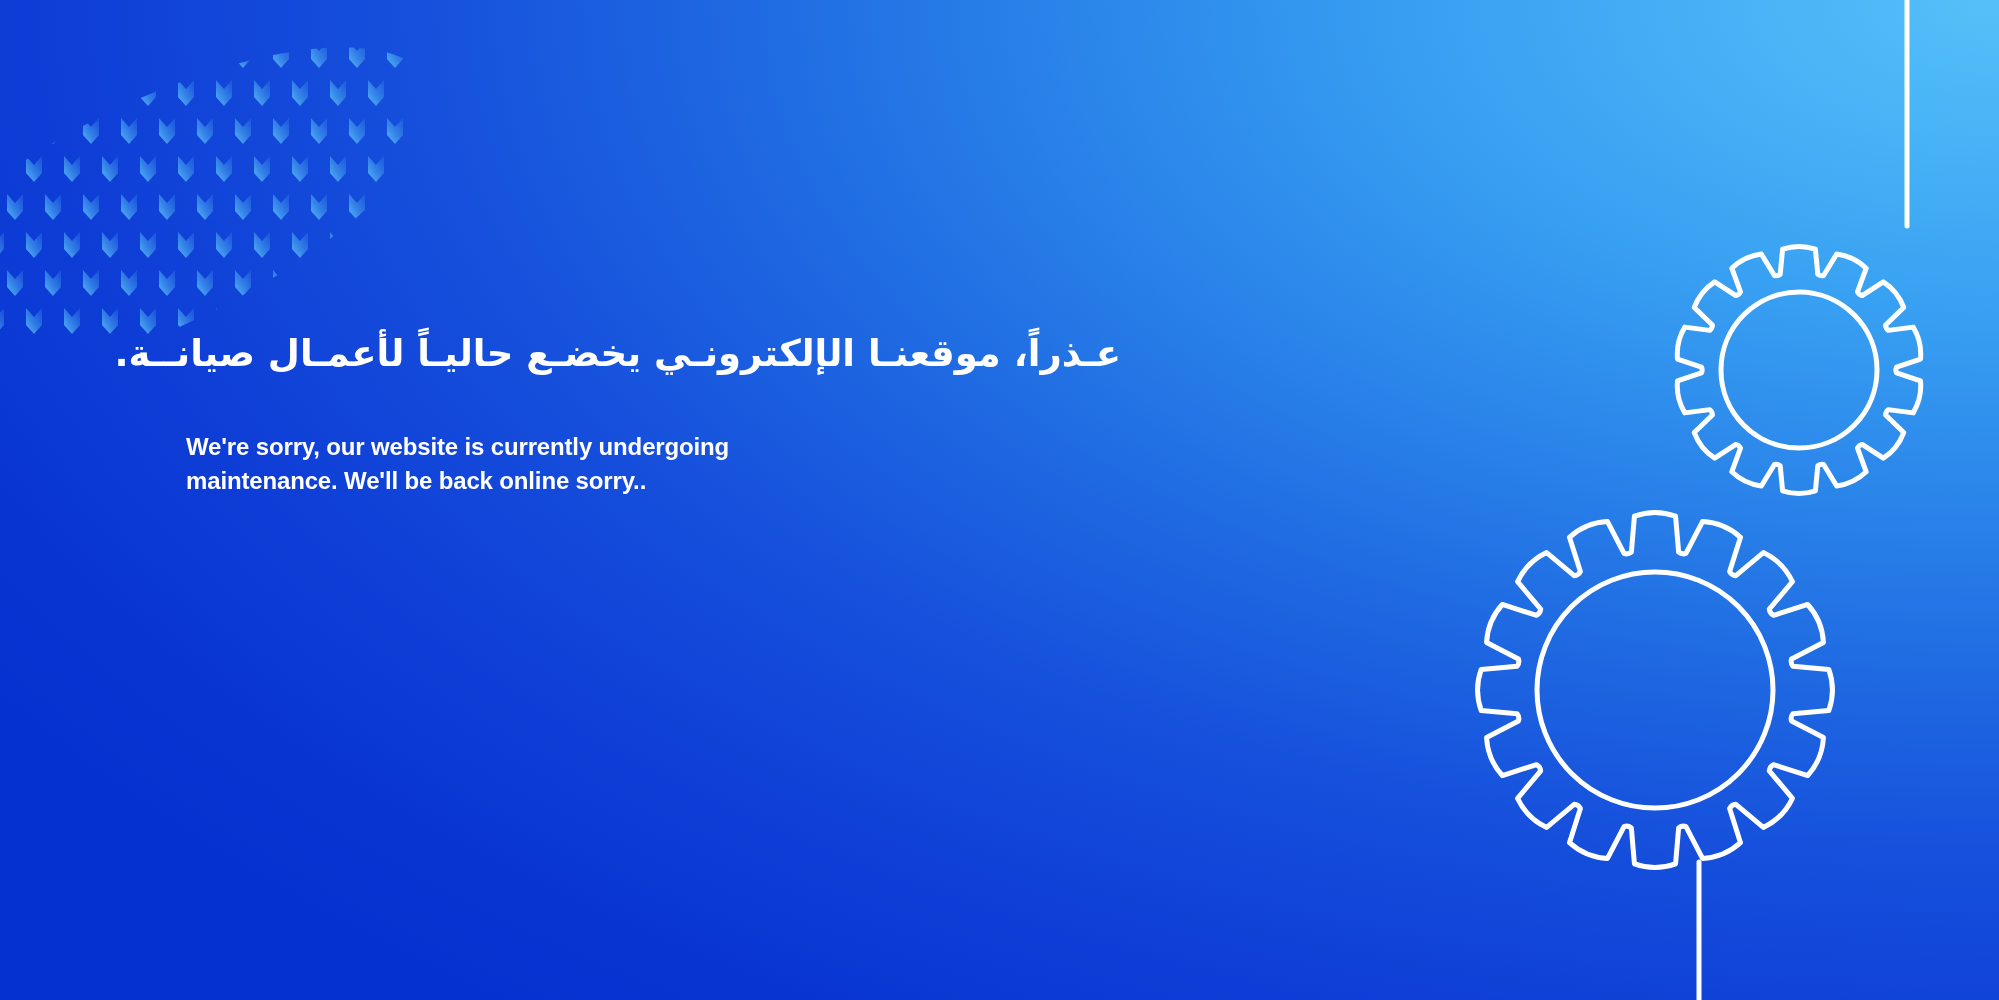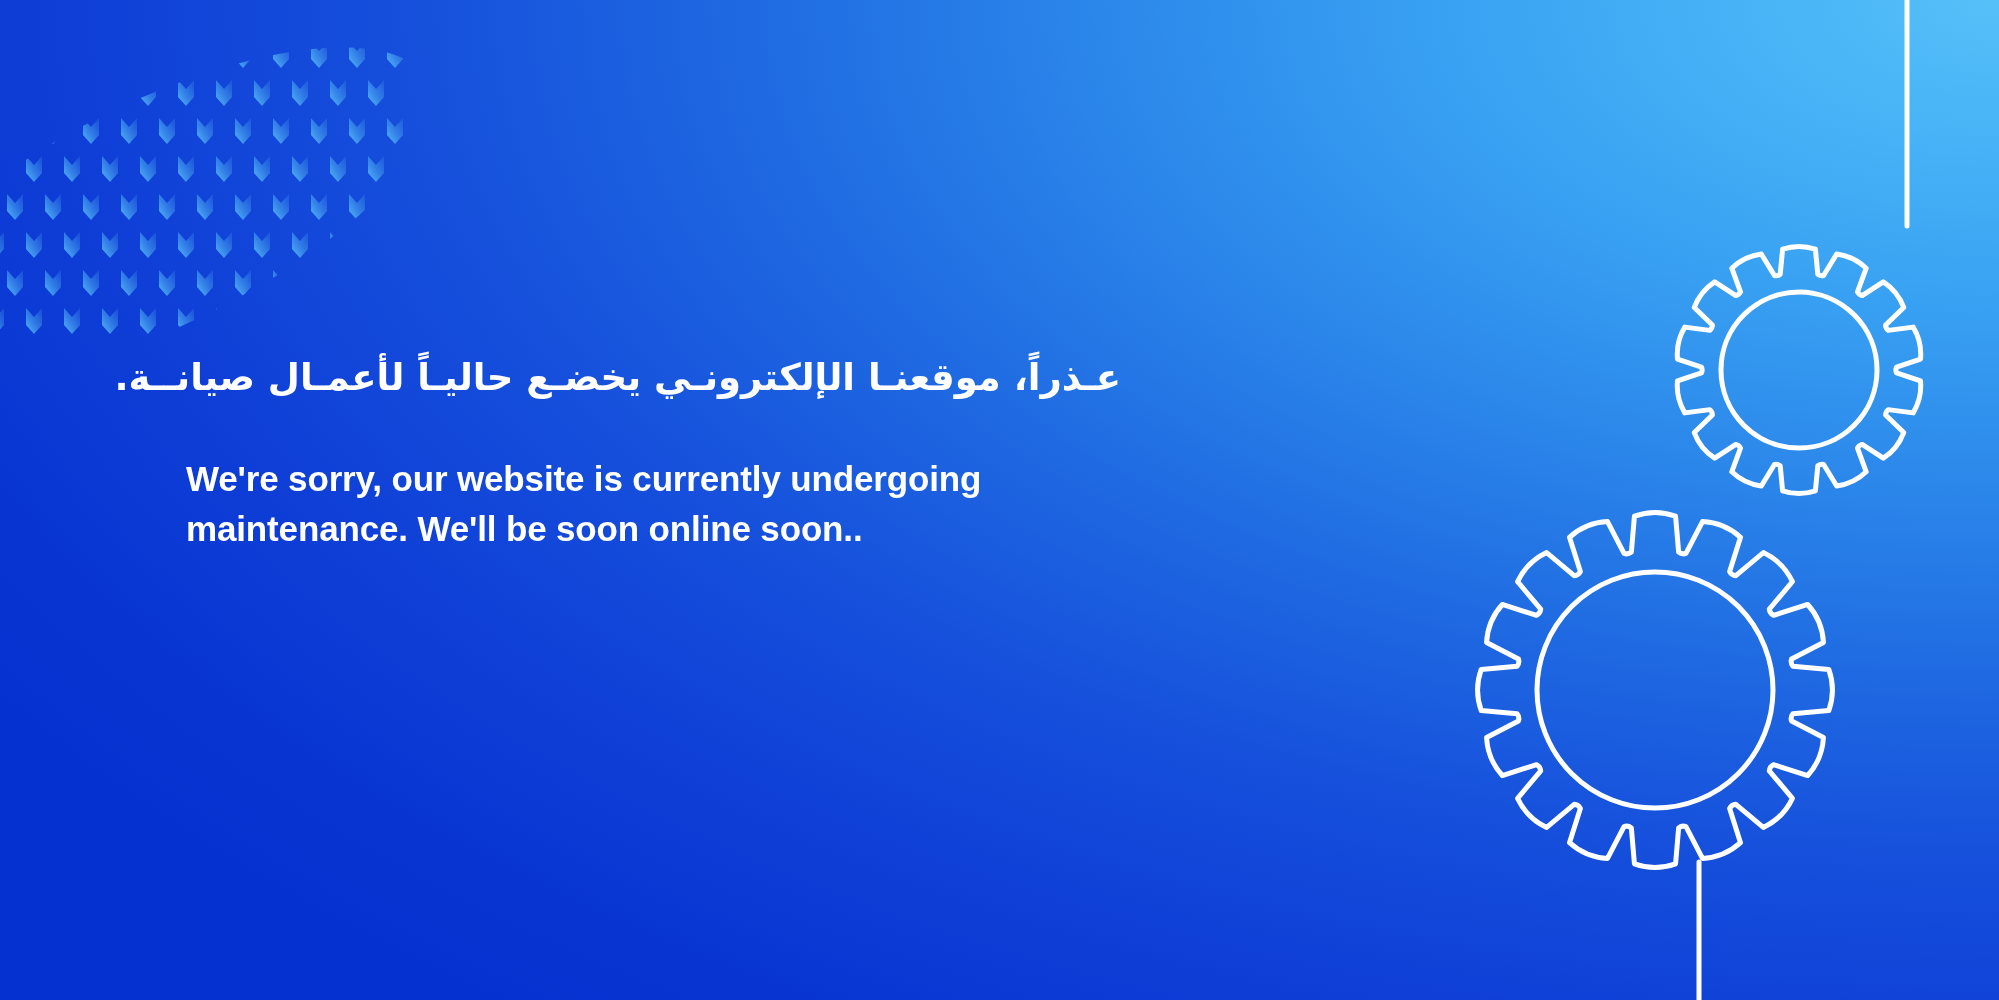--- a/index.html
+++ b/index.html
@@ -48,21 +48,21 @@
     width: 620px;
     height: 1000px;
     pointer-events: none;
   }
   #gear-art svg { display: block; }
 
   
   #message-block {
     position: absolute;
     left: 186px;
-    top: 348px;
+    top: 324px;
     width: 1000px;
   }
 
   .ar-line {
     direction: rtl;
     text-align: right;
     unicode-bidi: isolate;
     color: #ffffff;
     font-size: 37px;
     line-height: 1.62;
@@ -72,21 +72,21 @@
     font-family: "DejaVu Sans", "Liberation Sans", sans-serif;
   }
 
   #arabic-message {
     width: 935px;
     margin-bottom: 46px;
   }
 
   #english-message {
     color: #ffffff;
-    font-size: 35px;
+    font-size: 24px;
     line-height: 1.42;
     font-weight: 700;
     letter-spacing: -0.15px;
   }
   .en-line { white-space: nowrap; }
 </style>
 </head>
 <body>
 
 <div id="page">
@@ -233,18 +233,18 @@
   </div>
 
   <div id="message-block">
 
     <div id="arabic-message">
       <div class="ar-line">عـذراً، موقعنـا الإلكترونـي يخضـع حاليـاً لأعمـال صيانــة.</div>
     </div>
 
     <div id="english-message">
       <div class="en-line">We're sorry, our website is currently undergoing</div>
-      <div class="en-line">maintenance. We'll be soon online soon..</div>
+      <div class="en-line">maintenance. We'll be back online sorry..</div>
     </div>
 
   </div>
 
 </div>
 
 </body></html>

